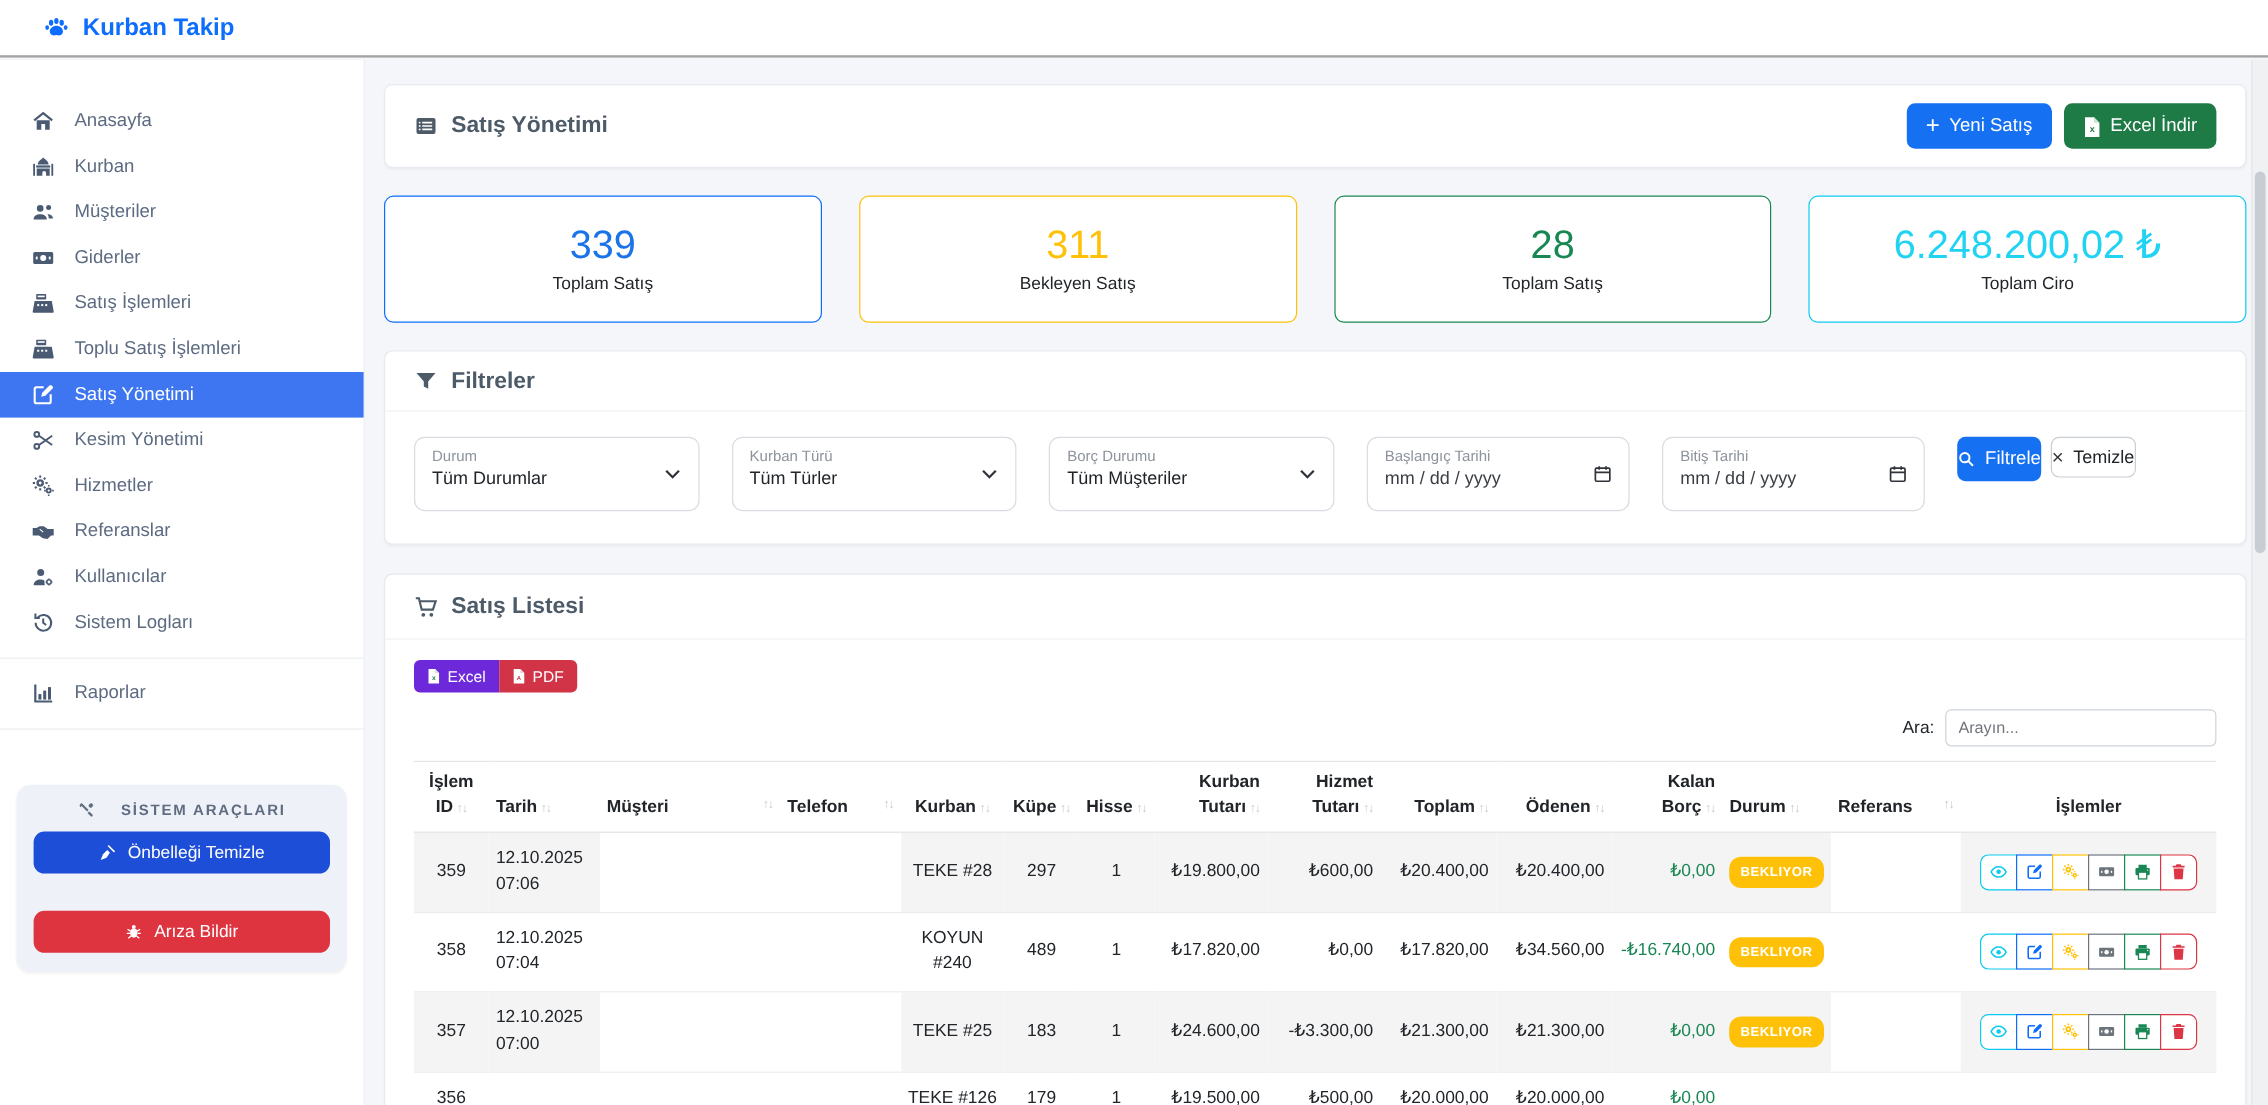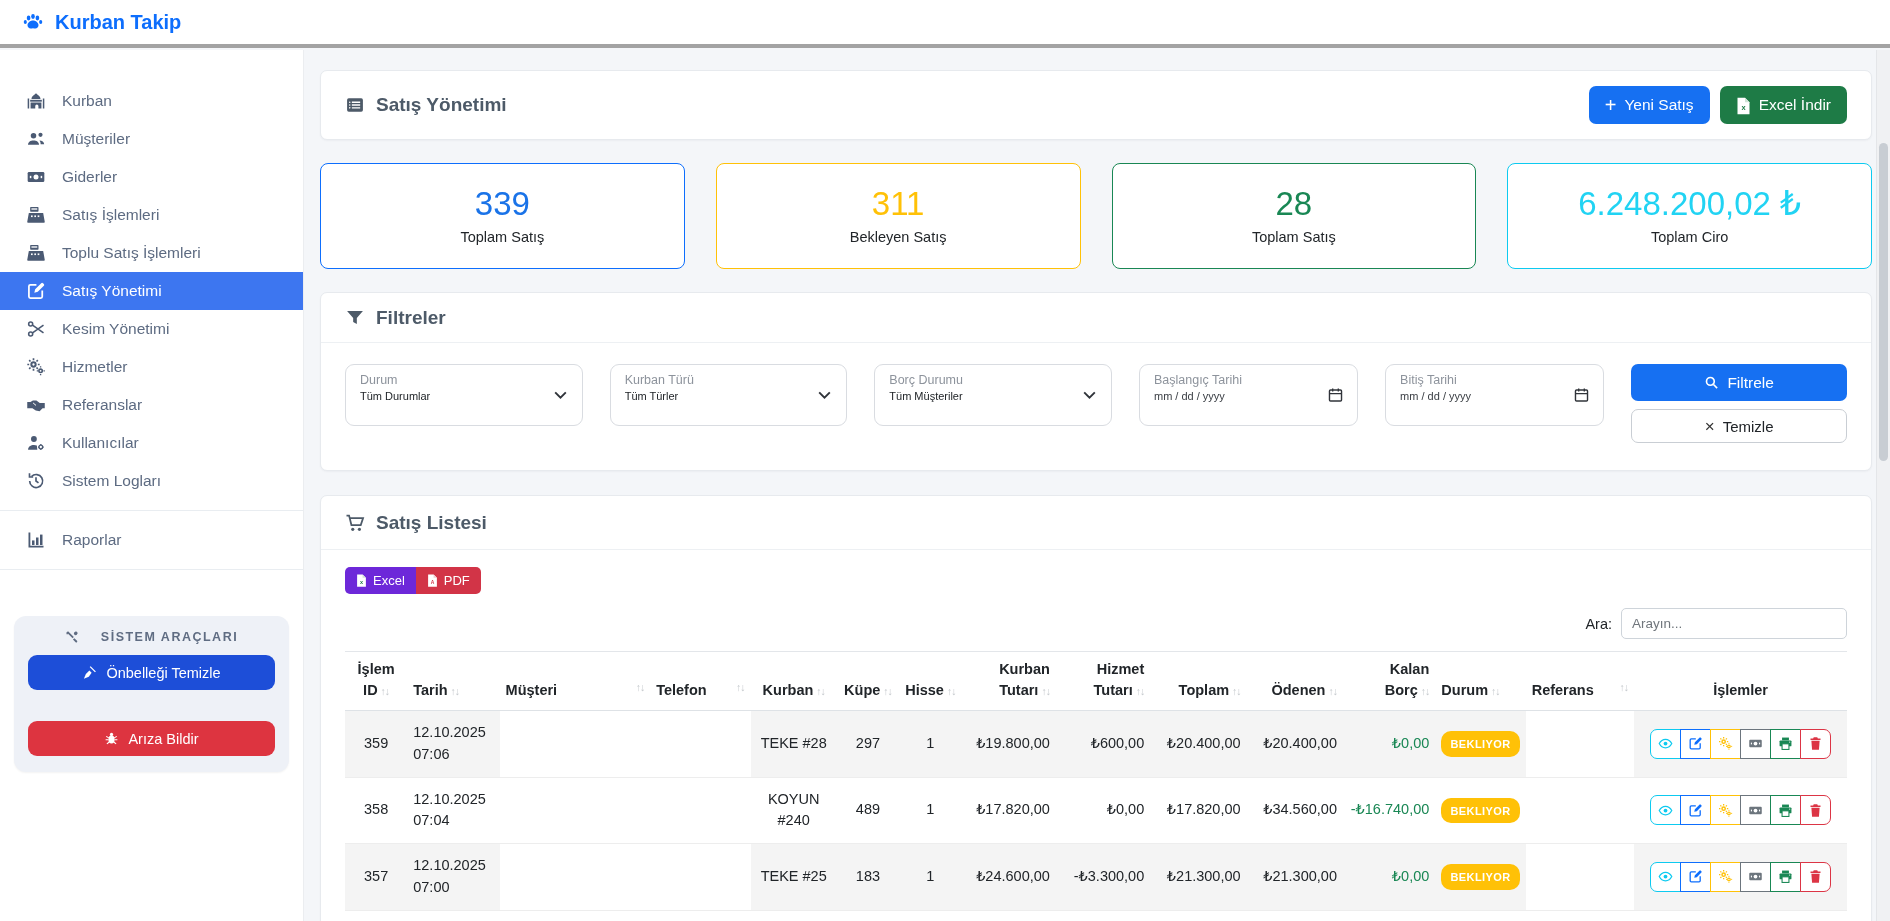--- a/index.html
+++ b/index.html
@@ -1,21 +1,21 @@
 <!DOCTYPE html>
 <html lang="tr"><head>
 <meta charset="utf-8">
 <style>
   * { margin:0; padding:0; box-sizing:border-box; }
   html,body { width:1890px; height:921px; overflow:hidden; }
   body { font-family:"Liberation Sans","DejaVu Sans",sans-serif; background:#f4f6f9; position:relative; color:#212529; }
   svg { display:block; }
 
   
-  .navbar { position:absolute; top:0; left:0; right:0; height:48px; background:#fff; border-bottom:4px solid #a3a3a3; display:flex; align-items:center; padding:0 22px; z-index:10; }
+  .navbar { position:absolute; top:0; left:0; right:0; height:48px; background:#fff; border-bottom:2px solid #a3a3a3; display:flex; align-items:center; padding:0 36px; z-index:10; }
   .brand { display:flex; align-items:center; gap:11px; color:#0d6efd; font-size:20px; font-weight:700; }
   .brand .ic { width:22px; height:22px; color:#0d6efd; }
 
   
   .sidebar { position:absolute; top:50px; left:0; bottom:0; width:304px; background:#fff; border-right:1px solid #ebedf0; padding-top:32px; }
   .nav-list { list-style:none; }
   .nav-item { display:flex; align-items:center; gap:16px; height:38px; padding:0 26px; font-size:15.5px; color:#5d6b82; cursor:pointer; }
   .nav-item .nv-ic { width:20px; height:19px; color:#4b5a73; flex:0 0 20px; display:flex; align-items:center; justify-content:center; font-size:17px; line-height:1; }
   .nav-item.active { background:#3d76f0; color:#fff; }
   .nav-item.active .nv-ic { color:#fff; }
@@ -54,24 +54,24 @@
   .sc-info    { border:1.5px solid #0dcaf0; } .sc-info    .stat-num { color:#21d3f3; }
 
   
   .filters-card { margin-bottom:24px; }
   .filters-card .card-header { height:50px; }
   .filters-body { display:flex; align-items:flex-start; gap:27px; padding:21px 24px 27px; }
   .ffield { position:relative; background:#fff; border:1px solid #d9dce1; border-radius:9px; padding:8px 42px 9px 14px; min-height:62px; cursor:pointer; }
   .ffield.sel { width:252px; }
   .ffield.date { width:232px; }
   .flabel { font-size:12.5px; color:#8d939c; }
-  .fvalue { font-size:11px; color:#212529; margin-top:3px; }
+  .fvalue { font-size:15px; color:#212529; margin-top:3px; }
   .fvalue.muted { color:#3c4046; }
   .fic-right { position:absolute; right:13px; top:50%; transform:translateY(-50%); width:17px; height:17px; color:#30343a; }
-  .fbtn-col { margin-left:auto; width:233px; display:flex; flex-direction:column; gap:8px; }
+  .fbtn-col { margin-left:auto; width:233px; display:flex; flex-direction:row; gap:8px; }
   .btn-filtrele { background:#1670f2; height:37px; font-size:15.5px; border-radius:7px; }
   .btn-filtrele .fic { width:15px; height:15px; }
   .btn-temizle { background:#fff; border:1px solid #c9ced4; color:#212529; height:34px; font-size:15px; border-radius:7px; }
   .btn-temizle .x { color:#333; font-size:17px; line-height:1; }
 
   
   .list-card .card-header { height:54px; }
   .list-body { padding:17px 24px 20px; }
   .export-row { display:flex; }
   .btn-xs { height:27px; padding:0 11px; font-size:13px; color:#fff; display:inline-flex; align-items:center; gap:6px; border:none; font-family:inherit; cursor:pointer; }
@@ -123,20 +123,29 @@
           <ellipse cx="3.6" cy="12" rx="1.7" ry="2.1"></ellipse>
           <path d="M12 10.4c3.2 0 6 2.4 6 5.2 0 2.1-1.6 3.5-3.4 3.5-.9 0-1.8-.4-2.6-.4s-1.7.4-2.6.4C7.6 19.1 6 17.7 6 15.6c0-2.8 2.8-5.2 6-5.2z"></path>
         </svg>
     </span>
     <span>Kurban Takip</span>
   </div>
 </nav>
 
 <aside class="sidebar">
   <ul class="nav-list">
+    <li class="nav-item">
+      <span class="nv-ic">
+          <svg viewBox="0 0 24 24">
+            <path d="M3 11.2 12 4l9 7.2" fill="none" stroke="currentColor" stroke-width="2.2"></path>
+            <path d="M5.5 11v9.5h4.6v-5.6h3.8v5.6h4.6V11z" fill="currentColor"></path>
+          </svg>
+        </span>
+      <span>Anasayfa</span>
+    </li>
     <li class="nav-item">
       <span class="nv-ic">
           <svg viewBox="0 0 24 24" fill="currentColor">
             <path d="M12 2.6c2.6 2.6 5.4 3.6 5.4 7.1H6.6c0-3.5 2.8-4.5 5.4-7.1z"></path>
             <rect x="5" y="10.6" width="14" height="2.2"></rect>
             <path d="M5.5 13.8h13V21h-3.6v-3a1.9 1.9 0 0 0-3.8 0v3H5.5z"></path>
             <rect x="2" y="9" width="1.8" height="12"></rect>
             <rect x="20.2" y="9" width="1.8" height="12"></rect>
           </svg>
         </span>

